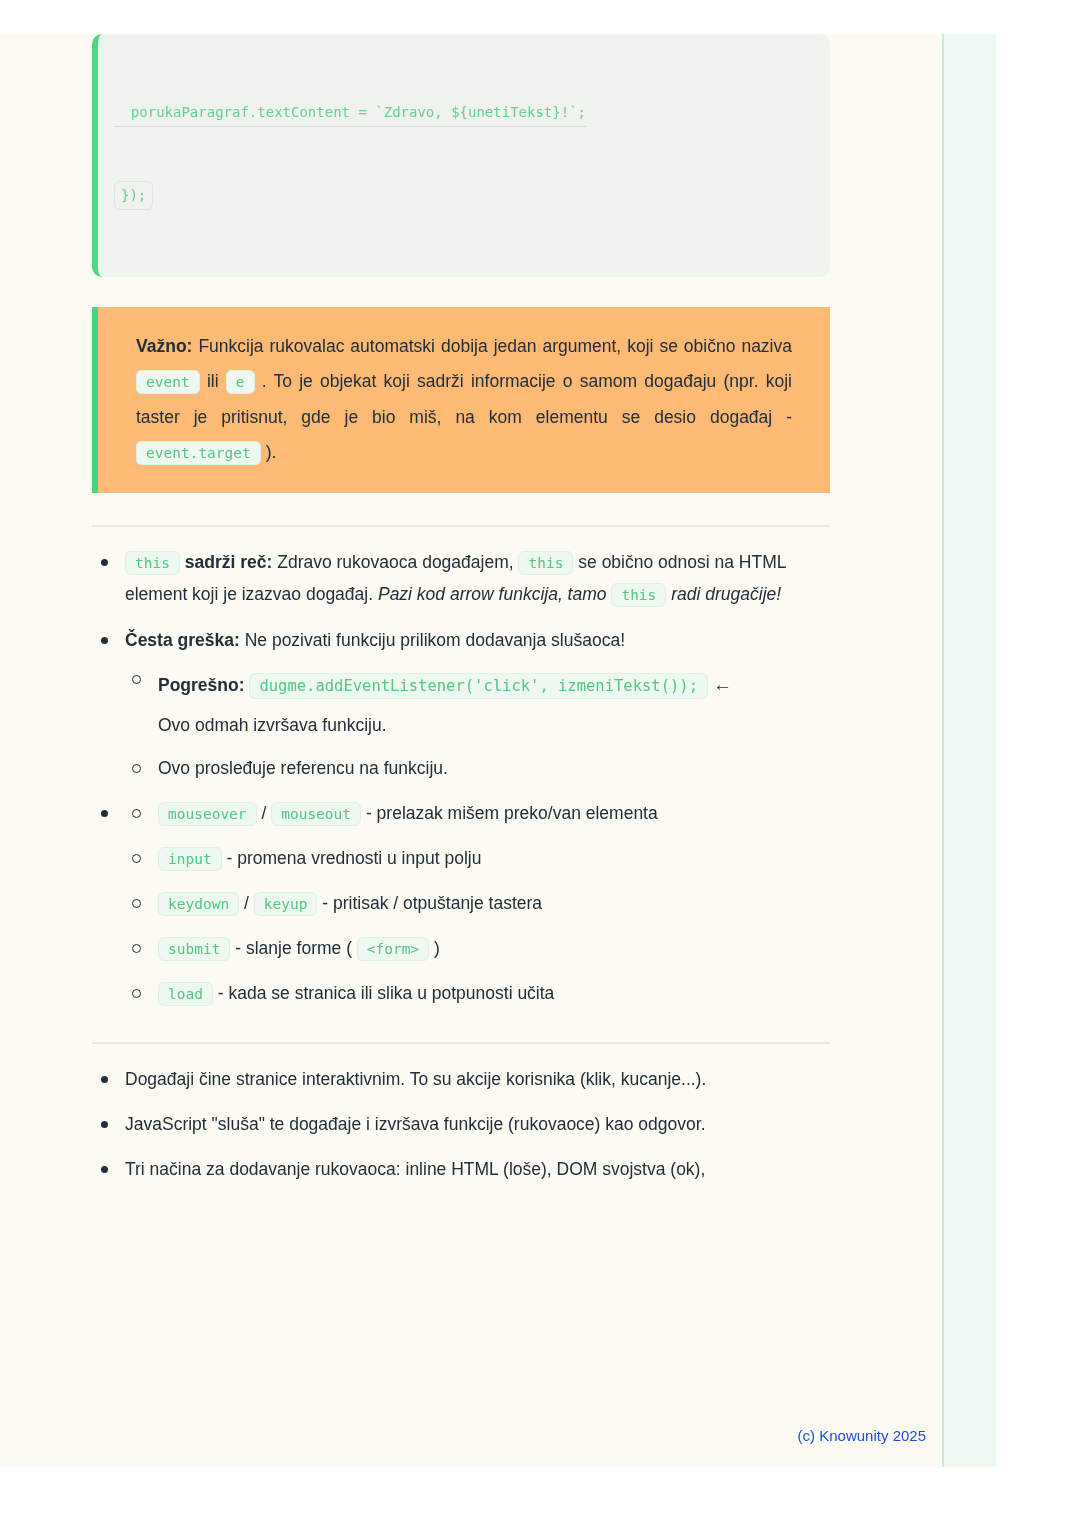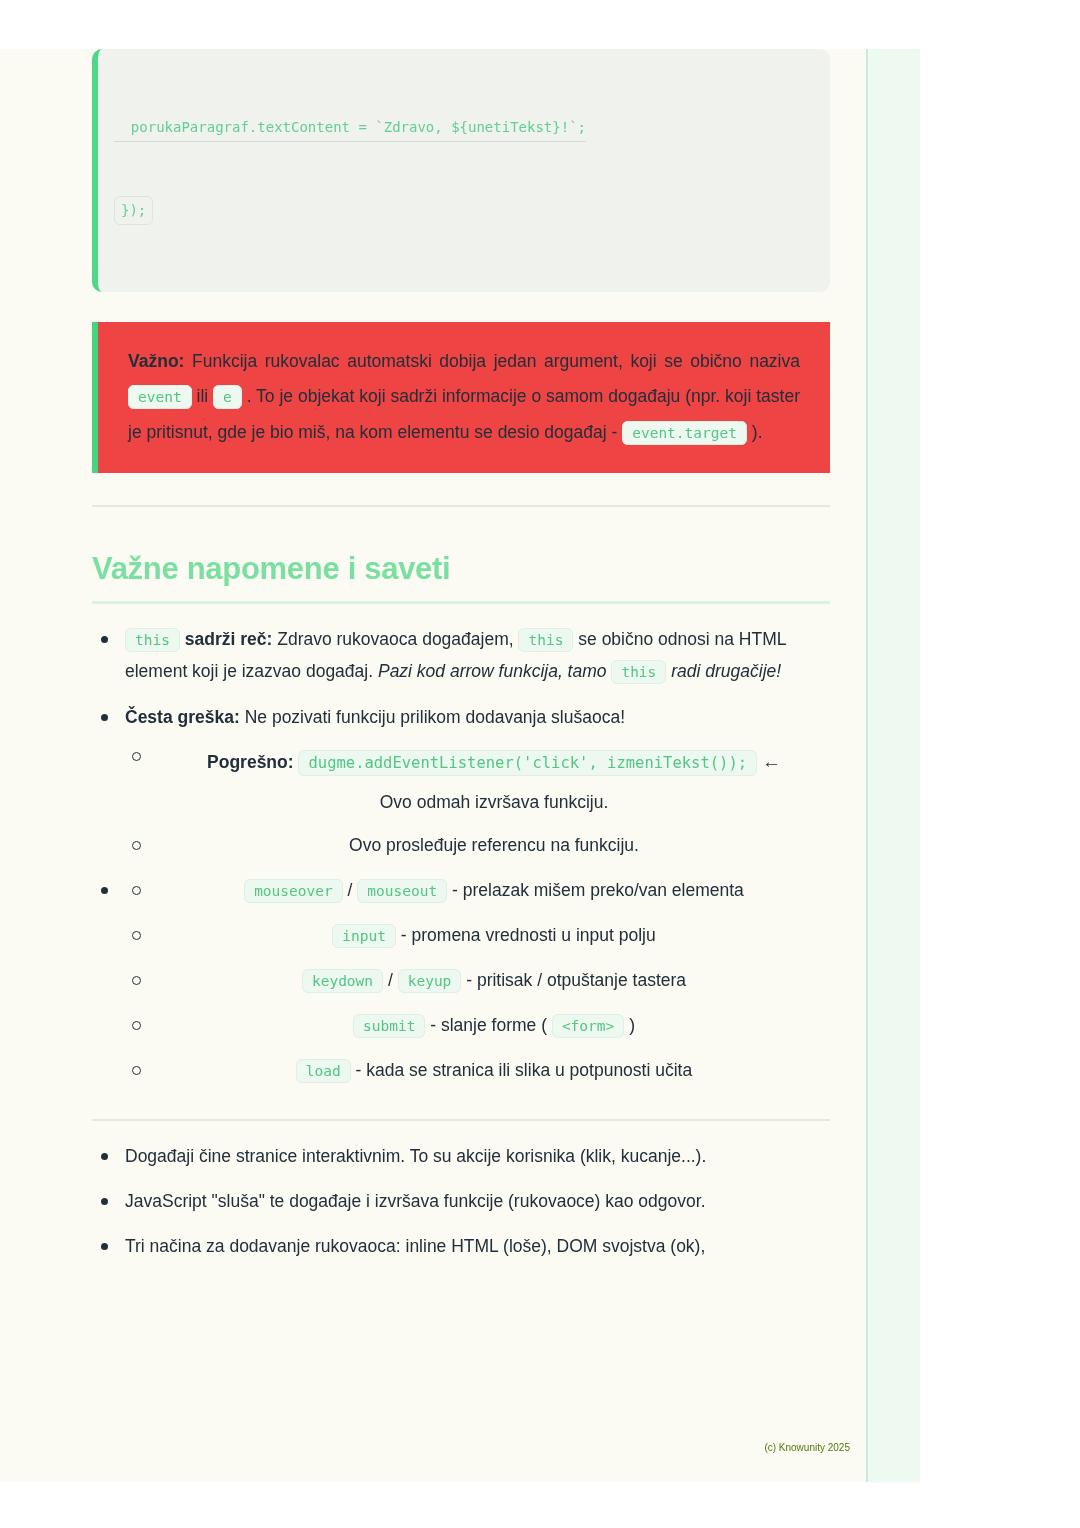--- a/index.html
+++ b/index.html
@@ -3,61 +3,61 @@
 <meta charset="utf-8">
 <style>
   html,body{margin:0;padding:0;}
   body{
     width:1080px;height:1528px;position:relative;overflow:hidden;
     background:#ffffff;
     font-family:"Liberation Sans",sans-serif;
     color:#222e3a;
   }
   .page{
-    position:absolute;left:0;top:49px;width:920px;height:1433px;
+    position:absolute;left:0;top:34px;width:996px;height:1433px;
     background:#fcfbf3;overflow:hidden;
   }
   .strip{
     position:absolute;right:0;top:0;width:52px;height:100%;
     background:#edf9f1;border-left:2px solid #c8ecd9;
   }
   .content{position:relative;margin-left:92px;width:738px;}
 
   
   .codeblock{
     background:#f0f2ee;border-radius:10px;border-left:6px solid #4fd787;
     padding:11px 16px 13px;box-sizing:border-box;
     font-family:"DejaVu Sans Mono",monospace;font-size:14px;line-height:27px;
     color:#63cf90;white-space:pre;
   }
   .codeline-underlined{border-bottom:1px solid #d2dad3;display:inline-block;}
   .codeline-boxed{border:1px solid #dde4de;border-radius:6px;padding:0 6px;display:inline-block;}
 
   
   .callout{
-    margin-top:30px;background:#ef4444;border-left:6px solid #44d57f;
-    padding:22px 30px;box-sizing:border-box;
+    margin-top:30px;background:#fdba74;border-left:6px solid #44d57f;
+    padding:22px 38px;box-sizing:border-box;
     font-size:17.5px;line-height:35px;text-align:justify;
   }
 
   .divider{border:none;border-top:2px solid #e8e6df;margin:32px 0 0 0;}
 
   h2{
     margin:44px 0 0 0;font-size:31px;font-weight:bold;color:#7bdfa2;
     padding-bottom:14px;border-bottom:3px solid #d7f3e2;letter-spacing:-0.3px;
   }
 
   ul{list-style:none;margin:20px 0 0 0;padding:0;font-size:17.5px;line-height:31px;}
   ul.main > li{position:relative;padding-left:33px;margin-bottom:14px;}
   ul.main > li::before{
     content:"";position:absolute;left:9px;top:12px;width:7px;height:7px;
     border-radius:50%;background:#222e3a;
   }
   ul.sub{margin:8px 0 0 0;}
-  ul.sub > li{position:relative;padding-left:33px;margin-bottom:12px;text-align:center;}
+  ul.sub > li{position:relative;padding-left:33px;margin-bottom:12px;}
   ul.sub > li::before{
     content:"";position:absolute;left:7px;top:11px;width:7px;height:7px;
     border:1.5px solid #222e3a;border-radius:50%;background:transparent;
   }
   ul.sub.events > li{margin-bottom:13px;}
   .subnote{margin-top:2px;}
 
   
   .seg-b{font-weight:bold;}
   .seg-i{font-style:italic;text-align:right;}
@@ -67,41 +67,40 @@
     font-family:"DejaVu Sans Mono",monospace;
     color:#53c683;background:#edf8f1;border:1px solid #def0e5;border-radius:6px;
     padding:3px 9px;
     -webkit-box-decoration-break:clone;box-decoration-break:clone;
   }
   .seg-c{font-size:14.5px;}
   .seg-cb{font-size:15.5px;line-height:44px;}
 
   .watermark{
     position:absolute;top:1393px;right:70px;
-    font-size:10px;color:#4d7c0f;
+    font-size:15px;color:#1d4ed8;
   }
 </style>
 </head>
 <body>
 
 <div class="page">
   <div class="strip"></div>
 
   <div class="content">
 
     <div class="codeblock">
       <div><span class="codeline-underlined">  porukaParagraf.textContent = `Zdravo, ${unetiTekst}!`;</span></div>
       <div><span class="codeline-boxed">});</span></div>
     </div>
 
     <div class="callout"><span class="seg-b">Važno:</span> <span class="seg-t">Funkcija rukovalac automatski dobija jedan argument, koji se obično naziva</span> <span class="seg-c">event</span> <span class="seg-t">ili</span> <span class="seg-c">e</span> <span class="seg-t">. To je objekat koji sadrži informacije o samom događaju (npr. koji taster je pritisnut, gde je bio miš, na kom elementu se desio događaj -</span> <span class="seg-c">event.target</span> <span class="seg-t">).</span></div>
 
     <hr class="divider">
 
-    <h2>Važne napomene i saveti</h2>
 
     <ul class="main">
       <li>
         <div><span class="seg-c">this</span> <span class="seg-b">sadrži reč:</span> <span class="seg-t">Zdravo rukovaoca događajem,</span> <span class="seg-c">this</span> <span class="seg-t">se obično odnosi na HTML element koji je izazvao događaj.</span> <span class="seg-i">Pazi kod arrow funkcija, tamo</span> <span class="seg-c">this</span> <span class="seg-i">radi drugačije!</span></div>
       </li>
       <li>
         <div><span class="seg-b">Česta greška:</span> <span class="seg-t">Ne pozivati funkciju prilikom dodavanja slušaoca!</span></div>
         <ul class="sub">
           <li>
             <div><span class="seg-b">Pogrešno:</span> <span class="seg-cb">dugme.addEventListener('click', izmeniTekst());</span> <span class="seg-a">←</span></div>

